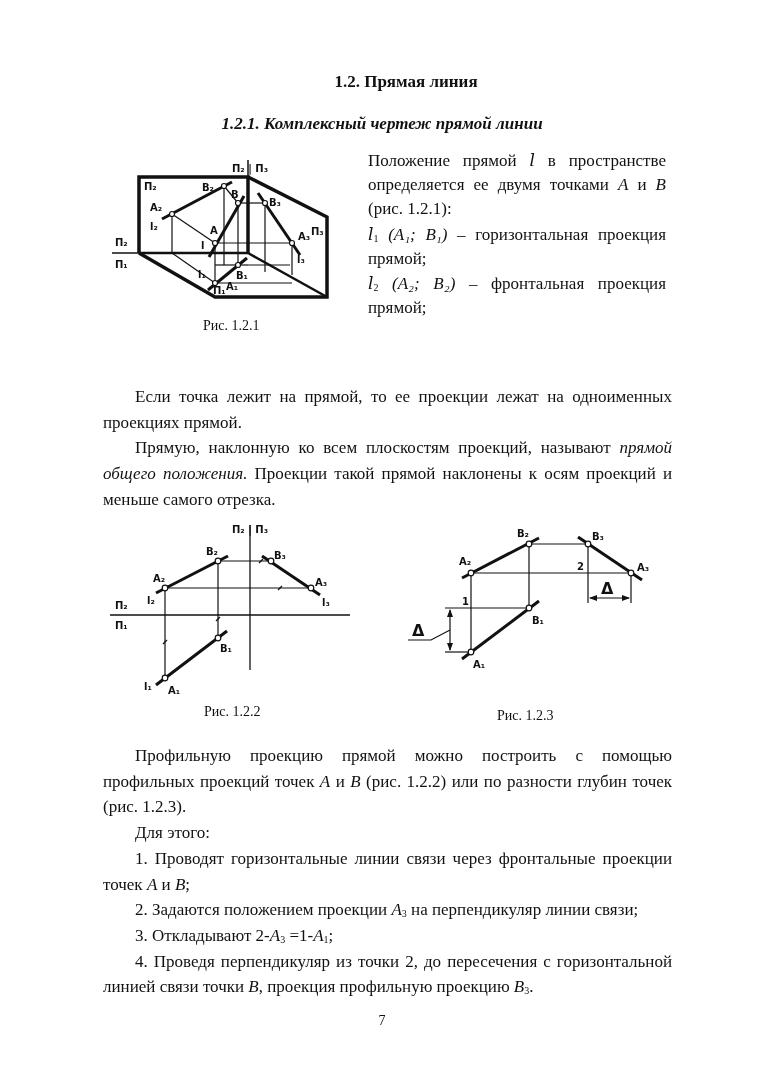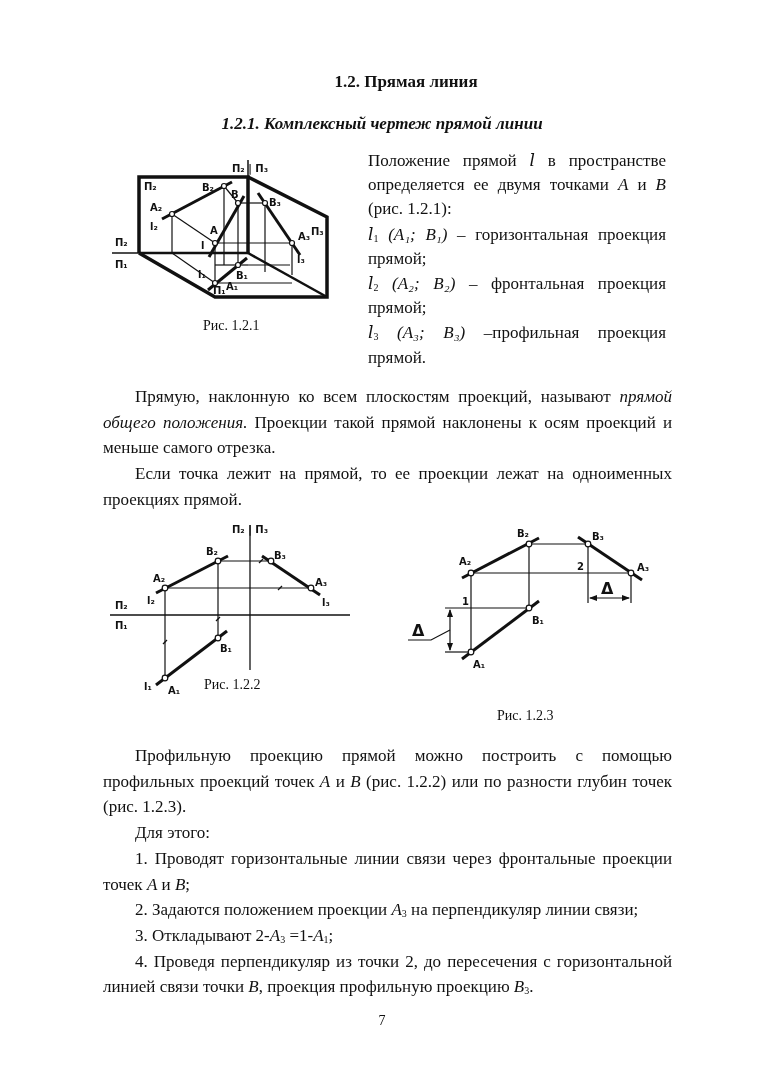--- a/index.html
+++ b/index.html
@@ -92,26 +92,25 @@
     <text x="213" y="294">П₁</text>
     <text x="226" y="290">A₁</text>
   </g>
 </svg>
 <div class="abs caption" style="left:203px;top:318px;">Рис. 1.2.1</div>
 
 <div class="abs side">
   <p><span>Положение прямой </span><span class="scr">l</span><span> в пространстве определяется ее двумя точками </span><i>A</i><span> и </span><i>B</i><span> (рис. 1.2.1):</span></p>
   <p><span class="scr">l</span><sub>1</sub> <i>(A₁; B₁)</i><span> – горизонтальная проекция прямой;</span></p>
   <p><span class="scr">l</span><sub>2</sub> <i>(A₂; B₂)</i><span> – фронтальная проекция прямой;</span></p>
-  <p><span class="scr">l</span><sub>3</sub> <i>(A₃; B₃)</i><span> –профильная проекция прямой.</span></p>
 </div>
 
 <div class="abs body" style="top:384px;">
+  <p>Если точка лежит на прямой, то ее проекции лежат на одноименных проекциях прямой.</p>
   <p><span>Прямую, наклонную ко всем плоскостям проекций, называют </span><i>прямой общего положения.</i><span> Проекции такой прямой наклонены к осям проекций и меньше самого отрезка.</span></p>
-  <p>Если точка лежит на прямой, то ее проекции лежат на одноименных проекциях прямой.</p>
 </div>
 
 <svg width="764" height="1080" style="left:0;top:0;">
   <g stroke="#111" fill="none">
     <line x1="110" y1="615" x2="350" y2="615" stroke-width="1.3"></line>
     <line x1="250" y1="525" x2="250" y2="670" stroke-width="1.3"></line>
     <g stroke-width="1.2">
       <line x1="165" y1="588" x2="311" y2="588"></line>
       <line x1="218" y1="561" x2="271" y2="561"></line>
       <line x1="165" y1="588" x2="165" y2="678"></line>
@@ -145,21 +144,21 @@
     <text x="147" y="604">l₂</text>
     <text x="206" y="555">B₂</text>
     <text x="274" y="559">B₃</text>
     <text x="315" y="586">A₃</text>
     <text x="322" y="606">l₃</text>
     <text x="220" y="652">B₁</text>
     <text x="168" y="694">A₁</text>
     <text x="144" y="690">l₁</text>
   </g>
 </svg>
-<div class="abs caption" style="left:204px;top:677px;">Рис. 1.2.2</div>
+<div class="abs caption" style="left:204px;top:704px;">Рис. 1.2.2</div>
 
 <svg width="764" height="1080" style="left:0;top:0;">
   <g stroke="#111" fill="none">
     <g stroke-width="1.2">
       <line x1="471" y1="573" x2="631" y2="573"></line>
       <line x1="529" y1="544" x2="588" y2="544"></line>
       <line x1="471" y1="573" x2="471" y2="652"></line>
       <line x1="529" y1="544" x2="529" y2="608"></line>
       <line x1="445" y1="608" x2="529" y2="608"></line>
       <line x1="445" y1="652" x2="471" y2="652"></line>

